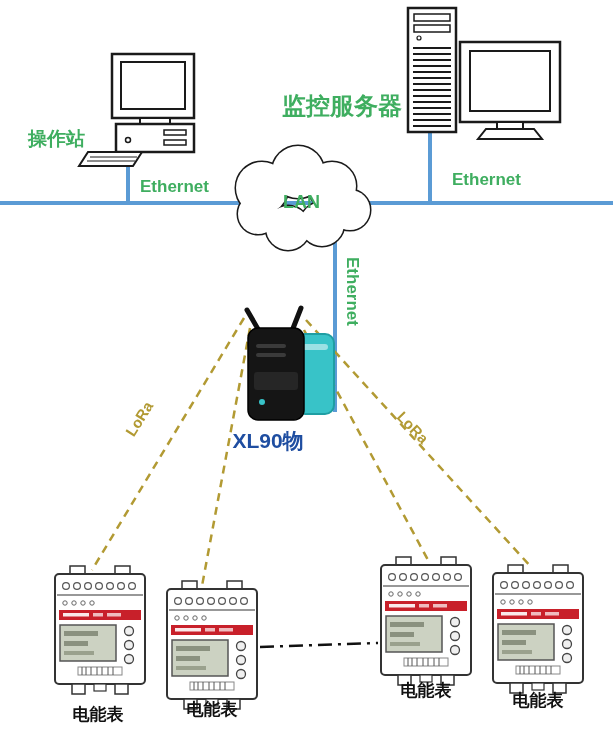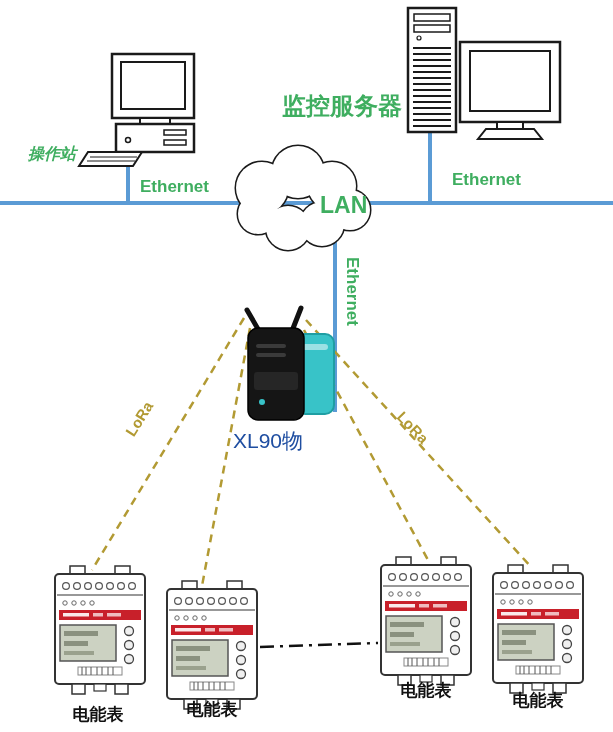--- a/index.html
+++ b/index.html
@@ -6,33 +6,33 @@
   #canvas{
     position:relative;
     width:613px;height:732px;
     background:#ffffff;
     font-family:"Liberation Sans", sans-serif;
     overflow:hidden;
   }
   svg{position:absolute;left:0;top:0;}
   .lbl{position:absolute;font-weight:bold;white-space:nowrap;}
   .green{color:#3fae60;}
-  .lbl-workstation{left:28px;top:144px;font-size:16px;font-style:italic;}
+  .lbl-workstation{left:28px;top:126px;font-size:19px;}
   .lbl-server{left:282px;top:90px;font-size:24px;}
   .lbl-eth-left{left:140px;top:177px;font-size:17px;}
   .lbl-eth-right{left:452px;top:170px;font-size:17px;}
-  .lbl-lan{left:283px;top:192px;font-size:23px;margin-left:37px;}
+  .lbl-lan{left:283px;top:192px;font-size:18px;}
   .lbl-eth-down{
     left:362px;top:257px;font-size:17px;
     transform:rotate(90deg);transform-origin:0 0;
   }
   .lbl-gateway{
     left:203px;top:428px;width:130px;
     text-align:center;color:#1f4ea1;font-size:21px;line-height:1.25;
-    font-weight:normal;position:absolute;
+    font-weight:bold;position:absolute;
   }
   .lbl-lora{color:#b29a33;font-size:15px;}
   .lbl-lora-left{left:122px;top:430px;transform:rotate(-58deg);transform-origin:0 0;}
   .lbl-lora-right{left:406px;top:408px;transform:rotate(46deg);transform-origin:0 0;}
   .lbl-meter{width:100px;text-align:center;color:#111;font-size:17px;}
   .lbl-meter-1{left:48px;top:703px;}
   .lbl-meter-2{left:162px;top:698px;}
   .lbl-meter-3{left:376px;top:679px;}
   .lbl-meter-4{left:488px;top:689px;}
 </style>

